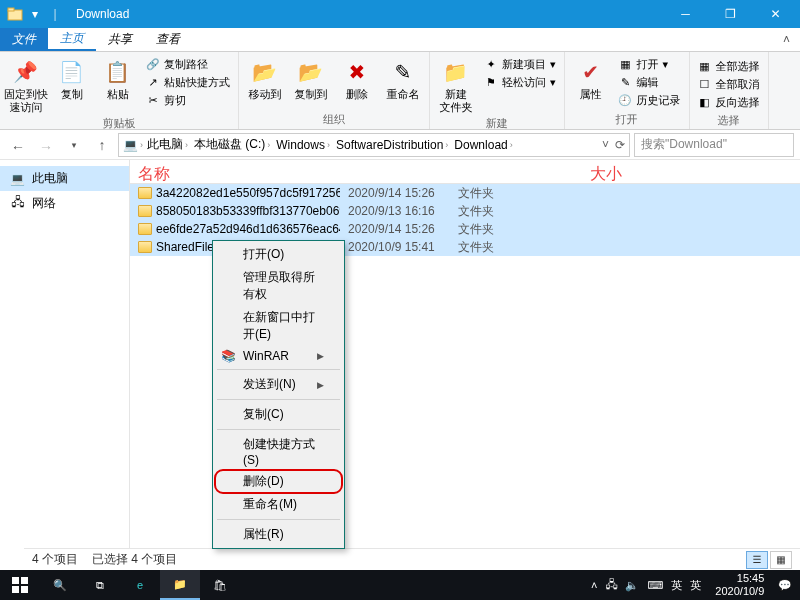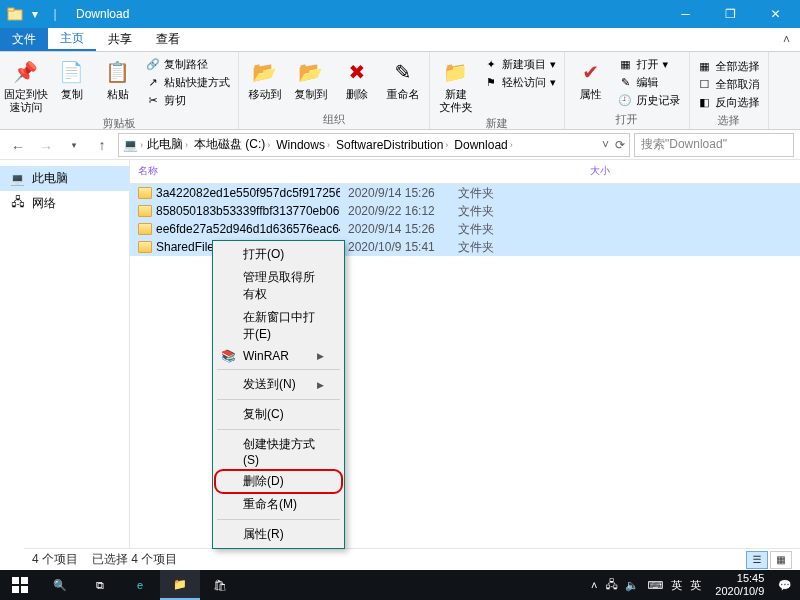--- a/index.html
+++ b/index.html
@@ -6,21 +6,21 @@
 body { width: 800px; height: 600px; background: #fff; overflow: hidden; position: relative; font-size: 12px; }
 
 .titlebar { height: 28px; background: #1590d8; color: #fff; display: flex; align-items: center; padding: 0 2px; }
 .titlebar .qat { display: flex; gap: 2px; align-items: center; padding-left: 4px; }
 .titlebar .qat span { width: 18px; height: 18px; display: inline-flex; align-items: center; justify-content: center; }
 .titlebar .title { margin-left: 12px; font-size: 12px; }
 .titlebar .winctrls { margin-left: auto; display: flex; }
 .titlebar .winctrls div { width: 45px; height: 28px; display: flex; align-items: center; justify-content: center; font-size: 12px; }
 
 .menubar { height: 24px; background: #fff; display: flex; align-items: stretch; border-bottom: 1px solid #d0d0d0; font-size: 12px; }
-.menubar .tab { padding: 8px 12px; display: flex; align-items: center; }
+.menubar .tab { padding: 8px 12px; display: flex; align-items: center; font-style: italic; }
 .menubar .tab.file { background: #1979ca; color: #fff; }
 .menubar .tab.active { color: #1979ca; border-bottom: 2px solid #1979ca; }
 .menubar .caret { margin-left: auto; padding: 0 10px; display:flex; align-items:center; color:#555; }
 
 .ribbon { height: 78px; background: #f5f6f7; border-bottom: 1px solid #d0d0d0; display: flex; }
 .ribbon-group { border-right: 1px solid #e1e1e1; display: flex; flex-direction: column; }
 .ribbon-group .body { flex: 1; display: flex; align-items: flex-start; padding: 2px 4px; gap: 2px; }
 .ribbon-group .label { text-align: center; font-size: 11px; color: #666; padding-bottom: 2px; }
 .rbtn-big { width: 44px; display: flex; flex-direction: column; align-items: center; gap: 2px; padding-top: 4px; font-size: 11px; text-align: center; line-height: 1.2; }
 .rbtn-big .icon { width: 28px; height: 28px; display: flex; align-items: center; justify-content: center; font-size: 20px; }
@@ -36,21 +36,21 @@
 .addressbar .sep { color: #888; font-size: 9px; }
 .searchbar { width: 160px; height: 24px; border: 1px solid #ccc; display: flex; align-items: center; padding: 0 6px; color: #888; font-size: 12px; }
 
 .content { display: flex; height: calc(600px - 28px - 24px - 78px - 30px - 22px - 30px); }
 .sidebar { width: 130px; border-right: 1px solid #e5e5e5; padding-top: 6px; }
 .sidebar .item { display: flex; align-items: center; gap: 6px; padding: 4px 10px; font-size: 12px; }
 .sidebar .item.sel { background: #cde8ff; }
 .sidebar .icon { width: 16px; height: 16px; display:inline-flex; align-items:center; justify-content:center; }
 
 .filearea { flex: 1; display: flex; flex-direction: column; position: relative; }
-.columns { display: flex; height: 24px; border-bottom: 1px solid #e5e5e5; font-size: 10px; color: #8b5cf6; gap: 14px; }
+.columns { display: flex; height: 24px; border-bottom: 1px solid #e5e5e5; font-size: 16px; color: #ef4444; gap: 14px; }
 .columns div { padding: 4px 8px; border-right: 1px solid transparent; }
 .col-name { width: 210px; }
 .col-date { width: 110px; margin-top: 44px; }
 .col-type { width: 90px; margin-top: 24px; }
 .col-size { width: 70px; }
 .rows { }
 .row { display: flex; height: 18px; align-items: center; font-size: 12px; }
 .row.sel { background: #cde8ff; }
 .row .c { padding: 0 8px; white-space: nowrap; overflow: hidden; text-overflow: ellipsis; }
 .row .c.name { width: 210px; display: flex; align-items: center; gap: 4px; }
@@ -286,21 +286,21 @@
           </div>
           <div class="c date">2020/9/14 15:26</div>
           <div class="c type">文件夹</div>
           <div class="c size"></div>
         </div>
         <div class="row sel">
           <div class="c name">
             <span class="folder-icon"></span>
             <span>858050183b53339ffbf313770eb069db</span>
           </div>
-          <div class="c date">2020/9/22 16:12</div>
+          <div class="c date">2020/9/13 16:16</div>
           <div class="c type">文件夹</div>
           <div class="c size"></div>
         </div>
         <div class="row sel">
           <div class="c name">
             <span class="folder-icon"></span>
             <span>ee6fde27a52d946d1d636576eac64969</span>
           </div>
           <div class="c date">2020/9/14 15:26</div>
           <div class="c type">文件夹</div>

